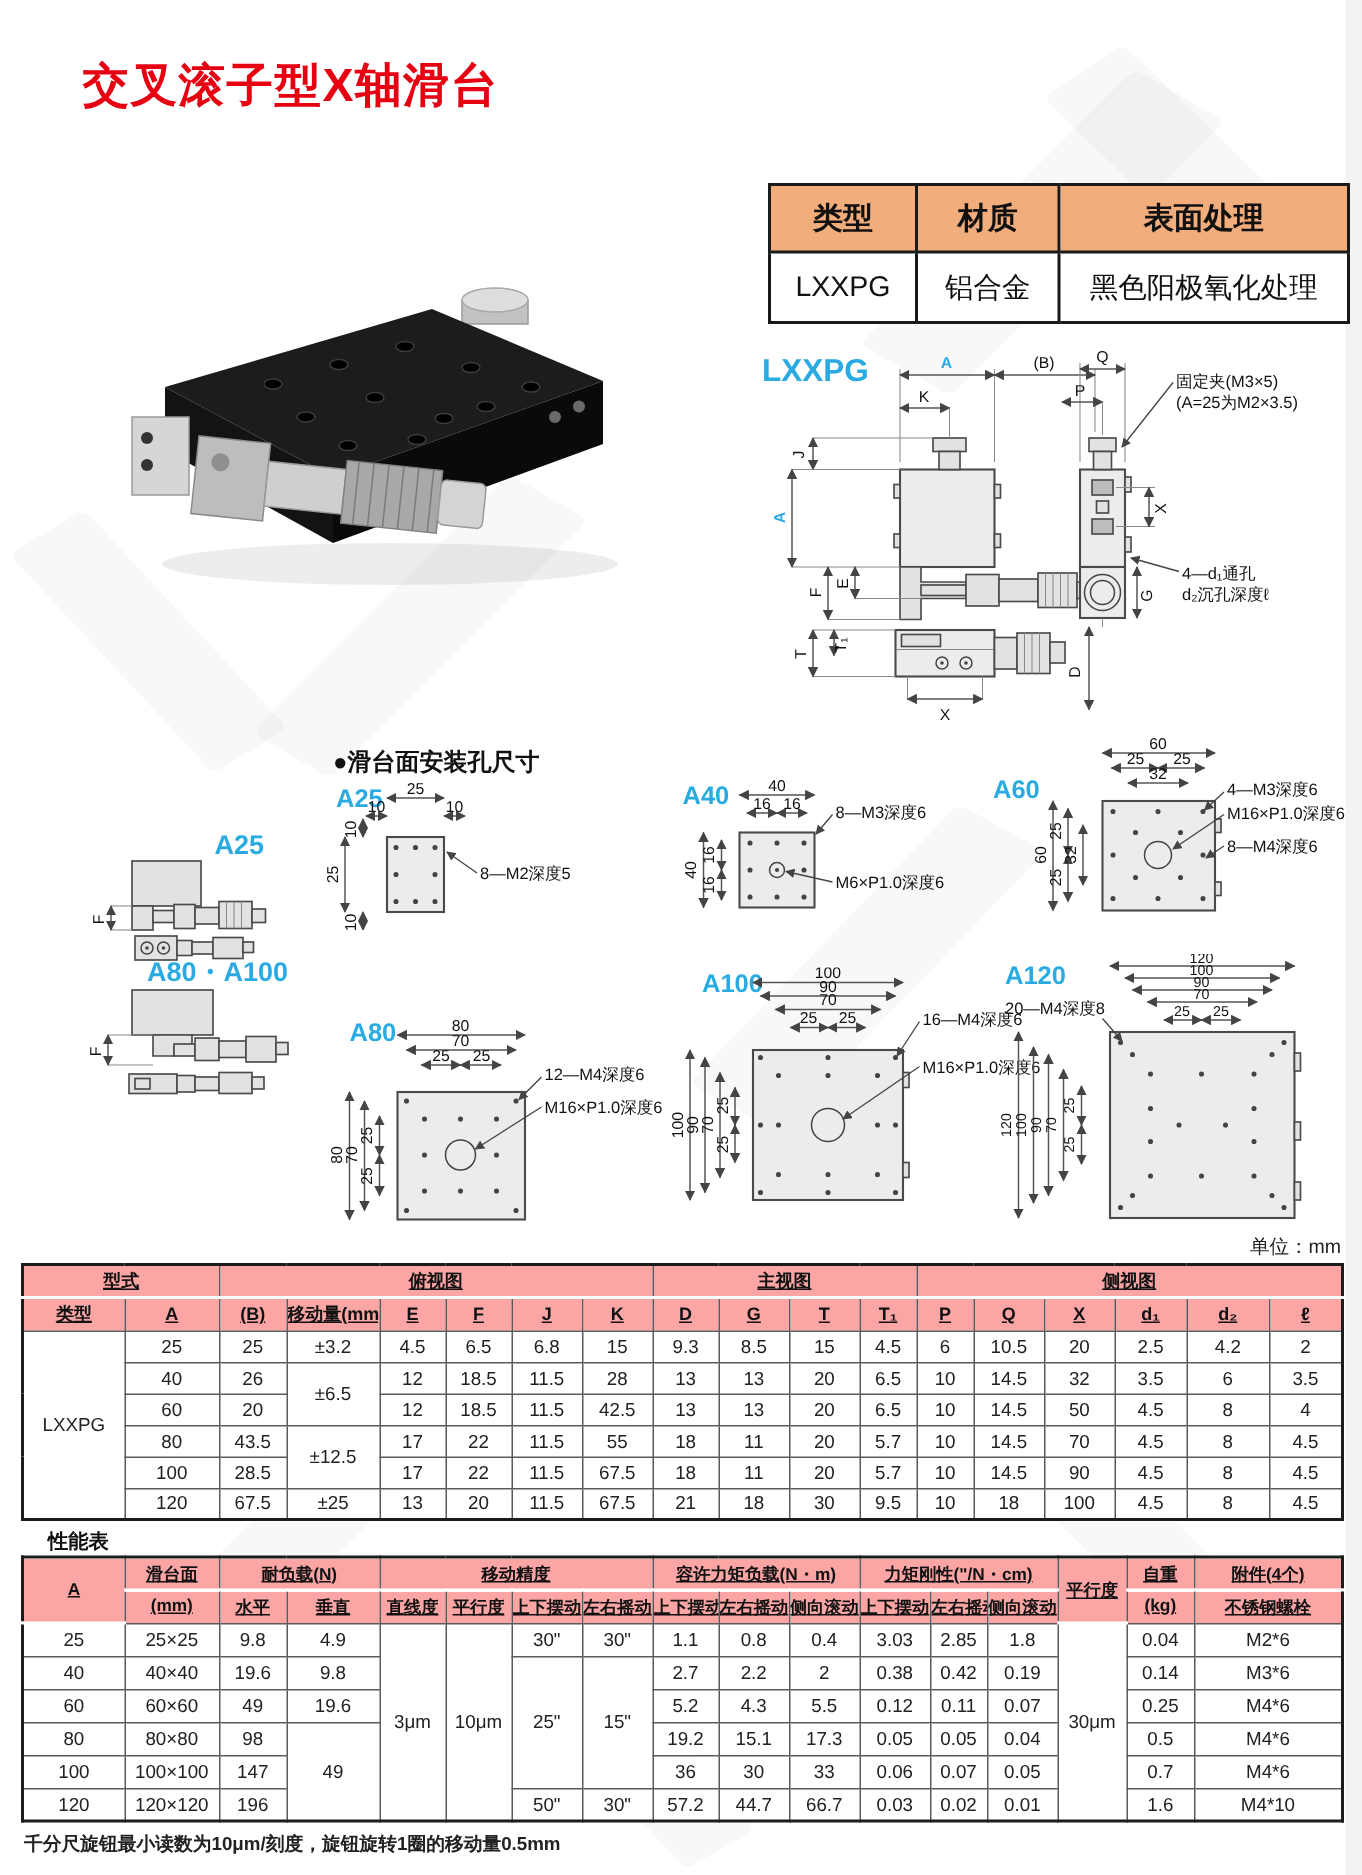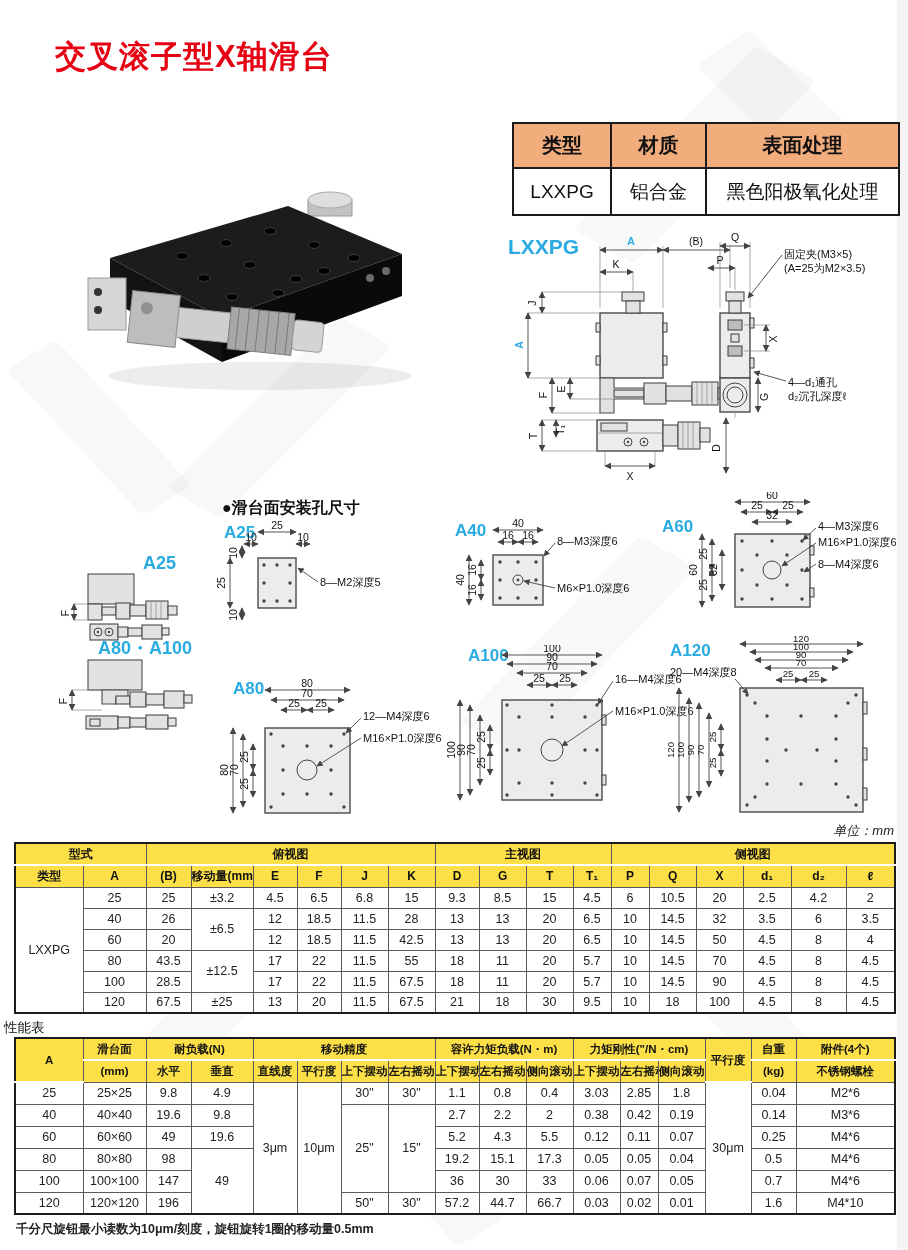--- a/index.html
+++ b/index.html
@@ -11,27 +11,27 @@
   .title{position:absolute;left:55px;top:36px;font-size:31px;font-weight:bold;color:#E60012;letter-spacing:1px;}
   
   .spec{position:absolute;left:512px;top:122px;border-collapse:collapse;table-layout:fixed;}
   .spec th,.spec td{border:2px solid #1a1a1a;text-align:center;white-space:nowrap;overflow:hidden;}
   .spec th{background:#F2AD7D;font-size:20px;font-weight:bold;height:41px;}
   .spec td{font-size:19px;height:43px;background:#fff;}
   
   .cylbl{position:absolute;color:#29ABE2;font-weight:bold;}
   .note{position:absolute;left:60px;top:524px;font-size:14px;font-weight:bold;line-height:1.45;color:#222;}
   .sect{position:absolute;left:222px;top:498px;font-size:16px;font-weight:bold;color:#111;}
-  .unit{position:absolute;left:780px;top:822px;width:114px;text-align:right;font-size:13px;color:#222;font-style:italic;}
-  .perftitle{position:absolute;left:4px;top:1019px;font-size:13.5px;font-weight:normal;}
+  .unit{position:absolute;left:780px;top:822px;width:114px;text-align:right;font-size:13px;color:#222;}
+  .perftitle{position:absolute;left:32px;top:1019px;font-size:13.5px;font-weight:bold;}
   .footnote{position:absolute;left:16px;top:1221px;font-size:12.5px;font-weight:bold;color:#222;}
   
   .dtbl{position:absolute;border-collapse:collapse;table-layout:fixed;width:880px;left:14px;}
   .dtbl th,.dtbl td{border:1px solid #5a5a5a;text-align:center;padding:0;white-space:nowrap;overflow:hidden;}
-  .dtbl th{background:#fde047;font-weight:bold;font-size:12px;}
+  .dtbl th{background:#fca5a5;font-weight:bold;font-size:12px;text-decoration:underline;}
   .dtbl tr.h1 th{border-bottom:2px solid #fff;}
   .dtbl td{font-size:12.5px;background:#fff;color:#222;}
   .dtbl{border:2px solid #1c1c1c;}
   .dimtbl{top:842px;}
   .dimtbl thead tr{height:22px;} .dimtbl tbody tr{height:21px;}
   .perftbl{top:1037px;}
   .perftbl thead tr{height:22px;} .perftbl tbody tr{height:22px;}
   .perftbl th{font-size:11.5px;}
   
   svg .sq{fill:#ECECEC;stroke:#4a4a4a;stroke-width:1.4;}

